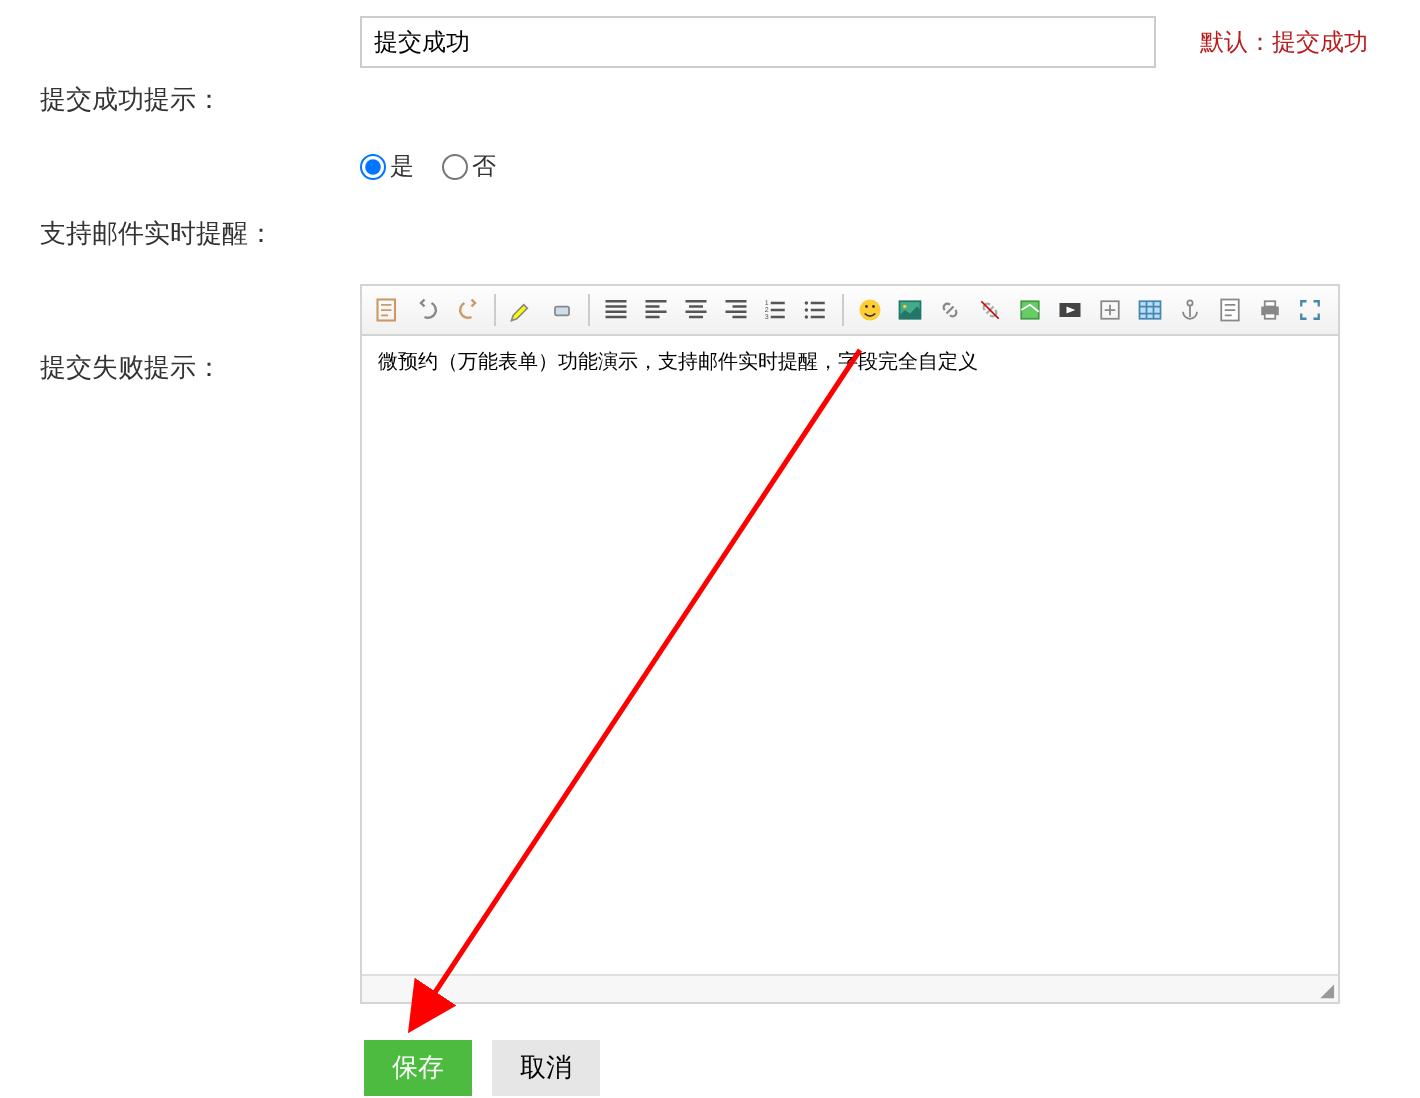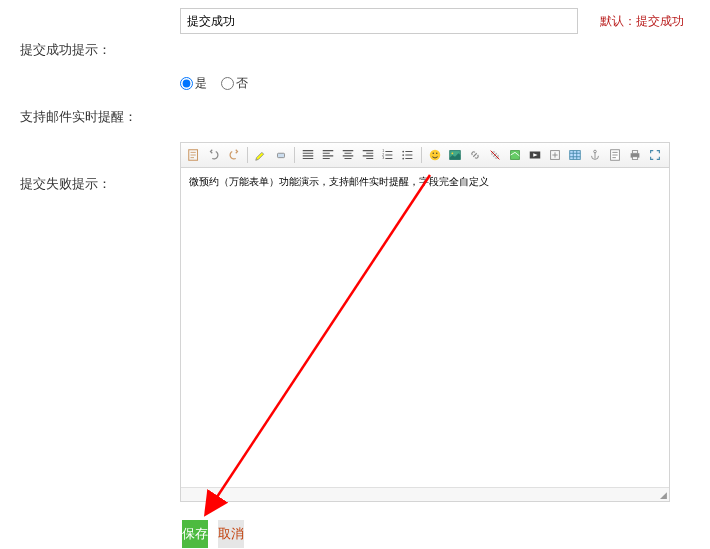--- a/index.html
+++ b/index.html
@@ -111,34 +111,34 @@
     font-size: 9px;
     line-height: 9px;
   }
   .button-row {
     padding: 10px 0 20px 182px;
     display: flex;
     gap: 10px;
   }
   .btn {
     height: 28px;
-    padding: 0 0;
+    padding: 0 14px;
     border: none;
     font-size: 13px;
     cursor: pointer;
     font-family: inherit;
   }
   .btn-primary {
     background: #5cb85c;
     background: #4DBB40;
     color: #fff;
   }
   .btn-default {
     background: #e6e6e6;
-    color: #c2410c;
+    color: #000000;
   }
   .arrow-svg {
     position: absolute;
     pointer-events: none;
   }
 </style>
 </head>
 <body>
 
 <div style="position:relative;">

